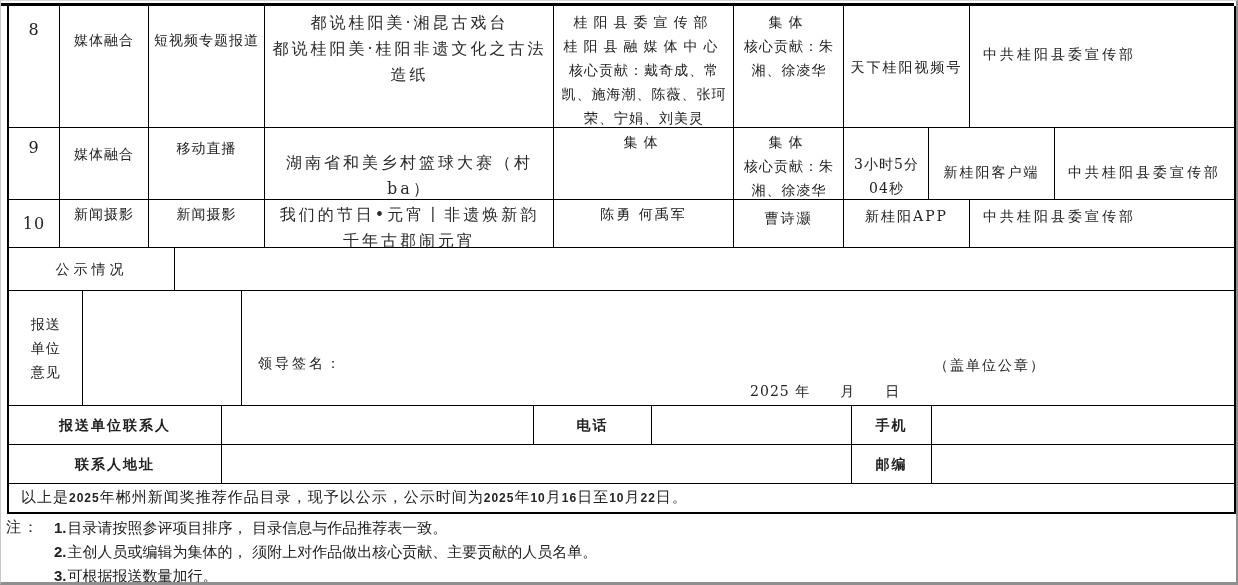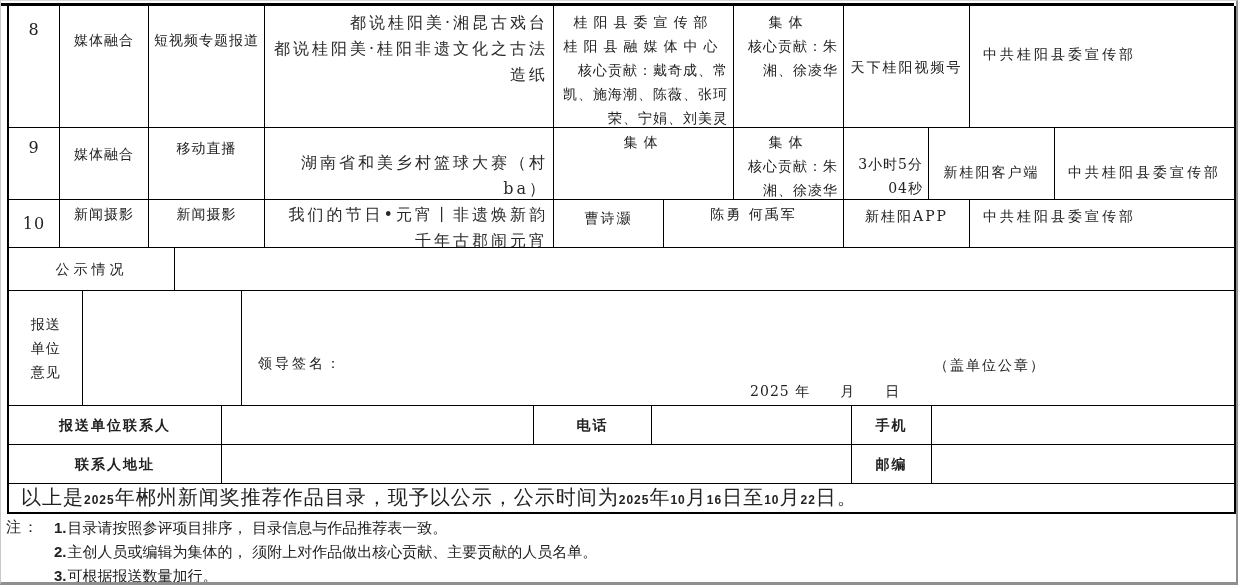--- a/index.html
+++ b/index.html
@@ -23,38 +23,38 @@
   .w180{width:180px}.w110{width:110px}.w85{width:85px}.w126{width:126px}.w179{width:179px}
   .w166{width:166px}.w1059{width:1059px}
   .w65{width:75px}.w160{width:160px}.w1000{width:1000px}
   .w226{width:213px}.w312{width:312px}.w118{width:118px}.w200{width:200px}
   .w80{width:80px}.w289b{width:289px}.w630{width:630px}.w1225{width:1225px}
   
   .h122{height:122px}.h72{height:72px}.h48{height:48px}.h43{height:43px}
   .h115{height:115px}.h39{height:39px}.h28{height:28px}
   
   .tc{text-align:center}
-  .tl{text-align:right;padding-left:6px;padding-right:5px}
+  .tl{text-align:center;padding-left:6px;padding-right:5px}
   .vc{display:flex;flex-direction:column;justify-content:center}
   .pt2{padding-top:2px}.pt4{padding-top:4px}.pt6{padding-top:6px}.pt8{padding-top:8px}
   .pt12{padding-top:12px}.pt14{padding-top:14px}.pt22{padding-top:22px}
   .pt24{padding-top:24px}.pt32{padding-top:32px}.pt36{padding-top:36px}
   .serif16{font-size:16px}
   .title{font-size:16px;line-height:26px;letter-spacing:3px;color:#2a2a2a}
   .sp6{letter-spacing:6px}
   .ls2{letter-spacing:2px}.ls3{letter-spacing:3px}.ls4{letter-spacing:4px}
   .bold{font-weight:bold;letter-spacing:2px}
   .rel{position:relative}
   .abs{position:absolute;white-space:pre}
   .sig{left:16px;top:60px;letter-spacing:3px}
   .seal{left:692px;top:62px;letter-spacing:2px}
   .dateline{left:508px;top:88px;letter-spacing:1px}
   
   .notice-cell{padding-left:12px;line-height:26px;white-space:nowrap}
-  .cn{font-size:20px}
+  .cn{font-size:15px}
   .num{font-family:Liberation Sans, sans-serif;font-weight:bold;font-size:12px}
   
   .notes{display:flex;margin:2px 0 0 5px;line-height:23px;font-size:15px;}
   .notes-label{width:48px;letter-spacing:2px;}
   .note-line{white-space:nowrap}
   .note-num{font-family:"Liberation Sans","DejaVu Sans",sans-serif;font-weight:bold;font-size:15px;margin-right:1px}
 </style>
 </head>
 <body>
 
@@ -109,22 +109,22 @@
     <div class="trow h48">
       <div class="cell w51 tc vc serif16">
           <span>10</span>
         </div>
       <div class="cell w89 tc pt2"><span>新闻摄影</span></div>
       <div class="cell w116 tc pt2"><span>新闻摄影</span></div>
       <div class="cell w289 tl pt2 title">
         <div>我们的节日•元宵丨非遗焕新韵</div>
         <div>千年古郡闹元宵</div>
       </div>
+      <div class="cell w180 tc pt2 ls2"><span>陈勇 何禹军</span></div>
       <div class="cell w110 tc pt6 ls2"><span>曹诗灏</span></div>
-      <div class="cell w180 tc pt2 ls2"><span>陈勇 何禹军</span></div>
       <div class="cell w126 tc pt4 ls2"><span>新桂阳APP</span></div>
       <div class="cell w179 tc pt4 ls3 last"><span>中共桂阳县委宣传部</span></div>
     </div>
 
     <div class="trow h43">
       <div class="cell w166 tc vc ls4">
           <span>公示情况</span>
         </div>
       <div class="cell w1059 last"></div>
     </div>

